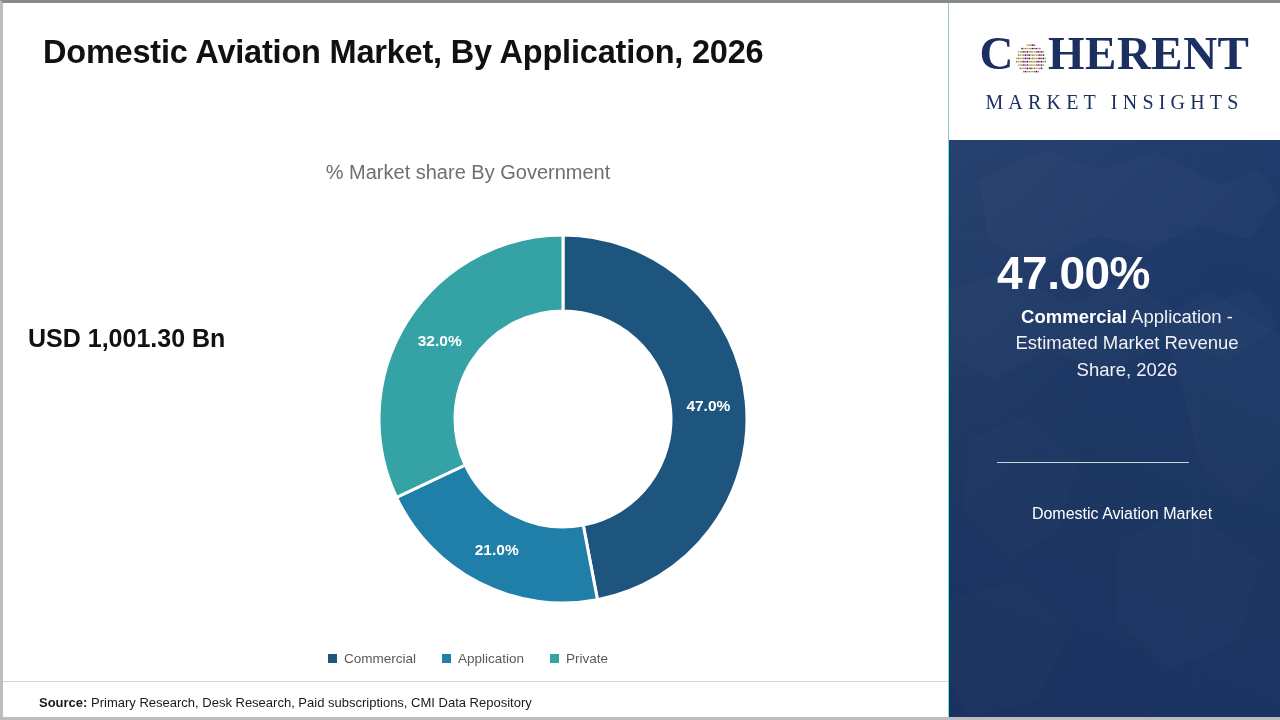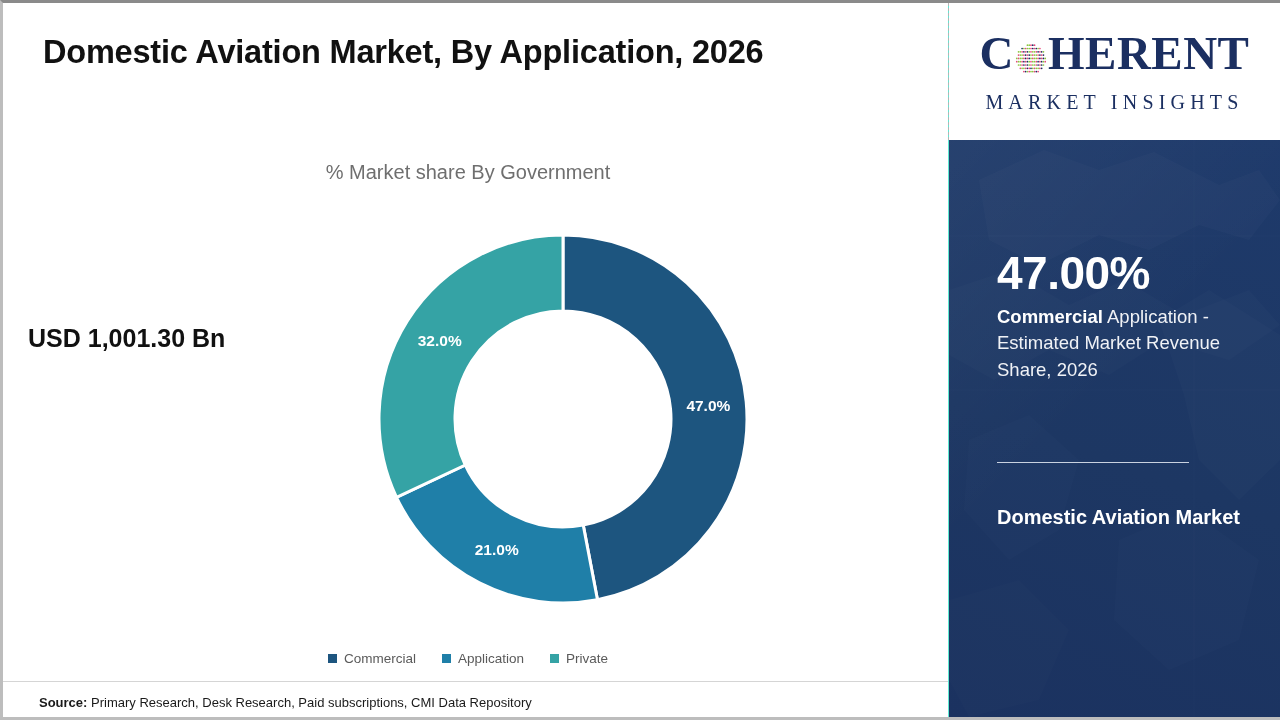--- a/index.html
+++ b/index.html
@@ -194,20 +194,21 @@
   .navy-panel {
     position: absolute;
     left: 946px;
     top: 137px;
     width: 331px;
     height: 577px;
     background:
       linear-gradient(135deg, rgba(255,255,255,0.045) 0%, rgba(255,255,255,0) 45%),
       linear-gradient(200deg, #1e3a6b 0%, #1d3763 55%, #1b3260 100%);
     overflow: hidden;
+    text-align: center;
   }
   .panel-map {
     position: absolute;
     inset: 0;
     opacity: 0.16;
   }
   .panel-inner {
     position: absolute;
     left: 48px;
     top: 0;
@@ -241,24 +242,23 @@
     left: 0;
     width: 192px;
     height: 1px;
     background: #c9d2e0;
   }
   .panel-market {
     position: absolute;
     top: 358px;
     left: 0;
     width: 250px;
-    font-size: 20px;
+    font-size: 16px;
     color: #ffffff;
     line-height: 1.95;
-    font-weight: bold;
   }
 </style>
 </head>
 <body>
 
 <div id="page">
 
   <div class="main-area">
 
     <div class="page-title">Domestic Aviation Market, By Application, 2026</div>

